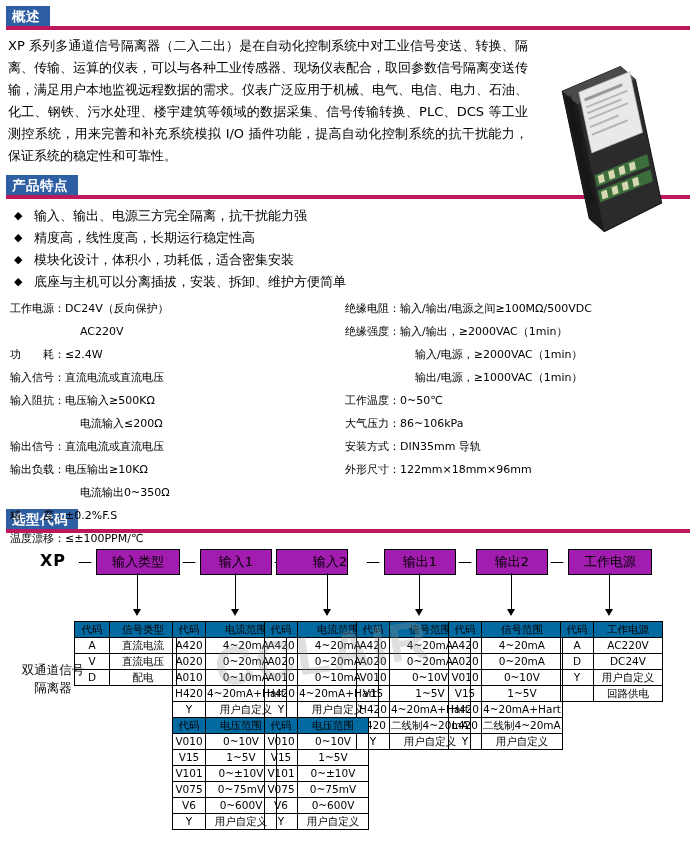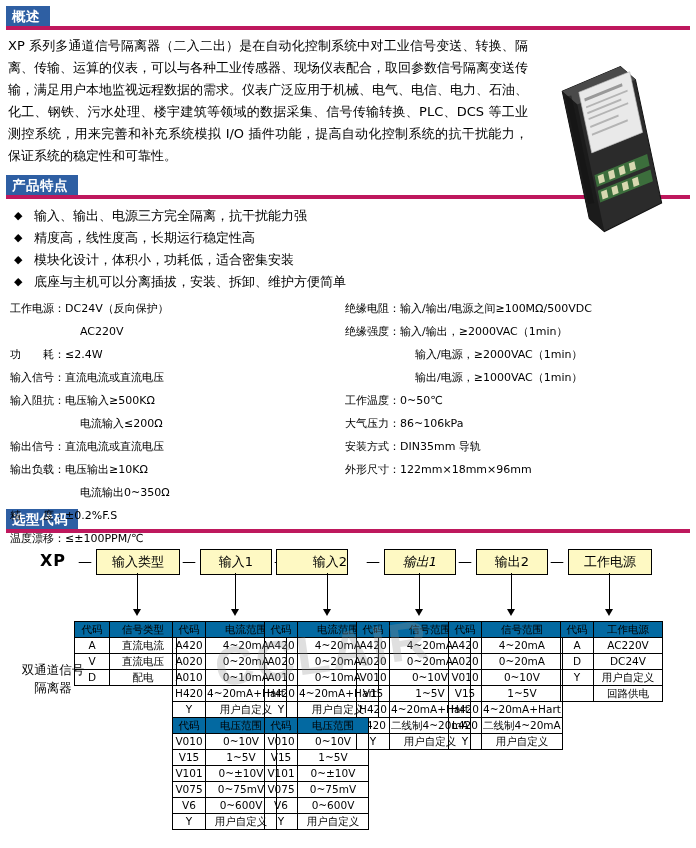--- a/index.html
+++ b/index.html
@@ -118,21 +118,21 @@
     margin-top: 6px;
     height: 300px;
   }
   .top-box {
     position: absolute;
     border: 1px solid #000;
     text-align: center;
     font-size: 13px;
     line-height: 24px;
     height: 24px;
-    background: #fef9c3;
+    background: #a21caf;
     font-weight: normal;
   }
   .xp-label {
     position: absolute;
     font-size: 16px;
     font-weight: bold;
     letter-spacing: 1px;
   }
   .dash {
     position: absolute;
@@ -273,21 +273,21 @@
 
     <div class="top-box" style="left:96px; top:10px; width:82px;">输入类型</div>
     <div class="dash" style="left:182px; top:14px;">—</div>
 
     <div class="top-box" style="left:200px; top:10px; width:70px;">输入1</div>
     <div class="dash" style="left:274px; top:14px;">—</div>
 
     <div class="top-box" style="left:276px; top:10px; width:70px;text-align:right;">输入2</div>
     <div class="dash" style="left:366px; top:14px;">—</div>
 
-    <div class="top-box" style="left:384px; top:10px; width:70px;font-style:italic;">输出1</div>
+    <div class="top-box" style="left:384px; top:10px; width:70px;">输出1</div>
     <div class="dash" style="left:458px; top:14px;">—</div>
 
     <div class="top-box" style="left:476px; top:10px; width:70px;">输出2</div>
     <div class="dash" style="left:550px; top:14px;">—</div>
 
     <div class="top-box" style="left:568px; top:10px; width:82px;">工作电源</div>
 
     <div class="connector" style="left:137px; top:34px; height:36px;"></div>
     <div class="arrow-down" style="left:133px; top:70px;"></div>
 

